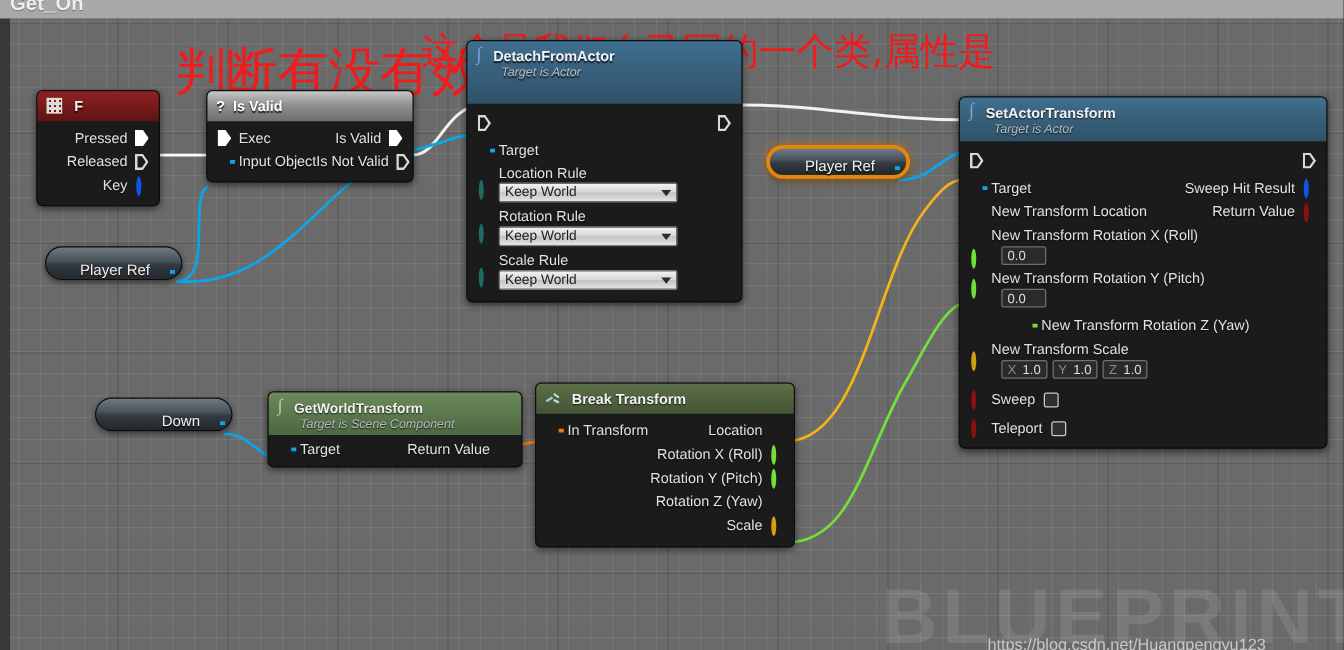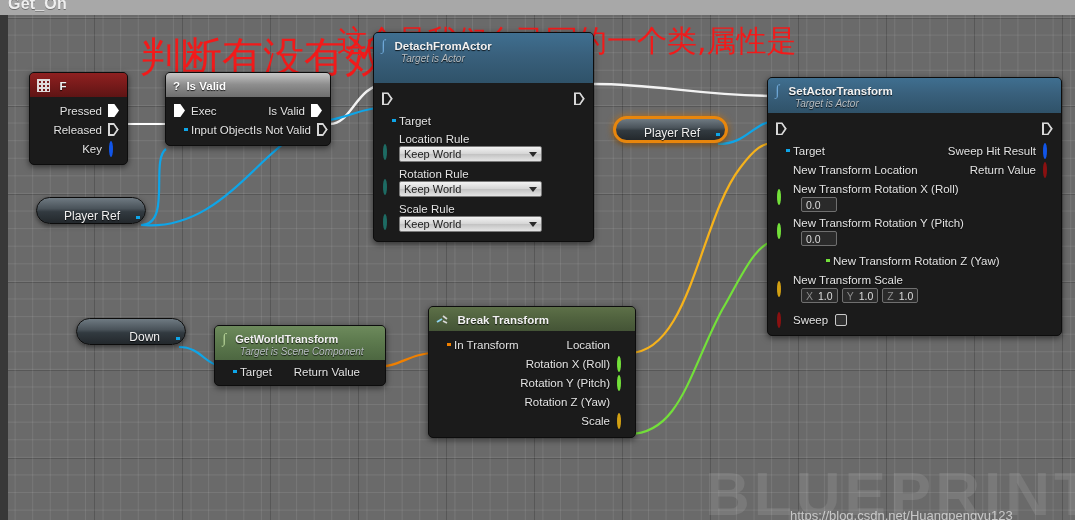--- a/index.html
+++ b/index.html
@@ -388,21 +388,21 @@
             <span class="pin-dot filled" style="background:#f6b21b;"></span>
           </span>
           <span class="lbl">New Transform Location</span>
           <span class="spacer"></span>
           <span class="lbl">Return Value</span>
           <span class="pin pin-right">
             <span class="pin-ring" style="border-color:#8a1111;"></span>
           </span>
         </div>
 
-        <div class="row" style="align-items:flex-start; margin-top:3px;">
+        <div class="row" style="align-items:flex-end; margin-top:3px;">
           <span class="pin pin-left" style="margin-top:8px;">
             <span class="pin-ring" style="border-color:#73e03a;"></span>
           </span>
           <span class="stacked">
             <span class="field-label">New Transform Rotation X (Roll)</span>
             <span class="numbox" style="margin-top:2px;margin-left:8px;">
               <span>0.0</span>
             </span>
           </span>
         </div>
@@ -451,24 +451,31 @@
         </div>
 
         <div class="row" style="margin-top:6px;">
           <span class="pin pin-left">
             <span class="pin-ring" style="border-color:#8a1111;"></span>
           </span>
           <span class="lbl">Sweep</span>
           <span class="checkbox"></span>
         </div>
 
-      </div>
-    </div>
-
-    <div class="node" style="left:214px; top:310px; width:172px;">
+        <div class="row" style="margin-top:4px;">
+          <span class="pin pin-left">
+            <span class="pin-ring" style="border-color:#8a1111;"></span>
+          </span>
+          <span class="lbl">Teleport</span>
+          <span class="checkbox"></span>
+        </div>
+      </div>
+    </div>
+
+    <div class="node" style="left:214px; top:298px; width:204px;">
       <div class="node-head head-green" style="padding-bottom:3px;">
         <div>
           <span class="glyph" style="font-style:italic;font-family:'Liberation Serif',serif;color:#b9d69a;font-size:14px;font-weight:bold;">∫</span>
           <span class="title" style="font-size:11px;">GetWorldTransform</span>
         </div>
         <div class="subtitle" style="margin-left:18px;font-size:10px;">Target is Scene Component</div>
       </div>
       <div class="node-body" style="padding-top:2px;padding-bottom:4px;">
         <div class="row">
           <span class="pin pin-left">

